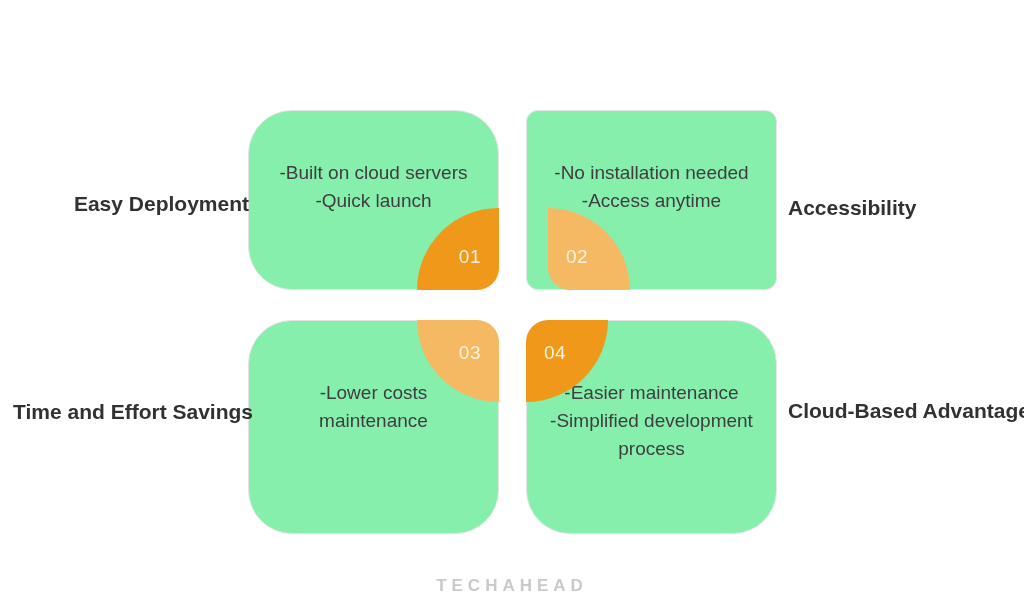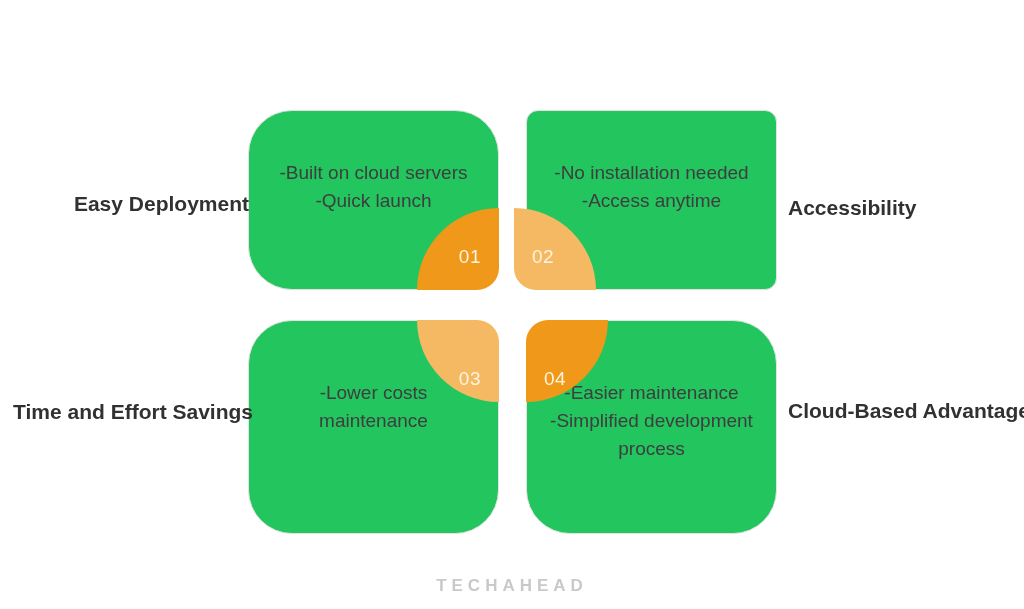--- a/index.html
+++ b/index.html
@@ -16,21 +16,21 @@
   .canvas{
     position:relative;
     width:1024px;height:609px;
     background:var(--bg);
     font-family:"Liberation Sans", sans-serif;
     overflow:hidden;
   }
   .qbox{
     position:absolute;
     width:251px;
-    background:#22c55e;
+    background:#86efac;
     border:1px solid var(--box-border);
     border-radius:44px;
     box-sizing:border-box;
     z-index:1;
   }
   .qbox--tl{left:248px;top:110px;height:180px;}
   .qbox--tr{left:526px;top:110px;height:180px;border-radius:12px;}
   .qbox--bl{left:248px;top:320px;height:214px;}
   .qbox--br{left:526px;top:320px;height:214px;}
   .qbox__text{
@@ -43,29 +43,28 @@
   .qbox--tl .qbox__text,.qbox--tr .qbox__text{top:48px;}
   .qbox--bl .qbox__text,.qbox--br .qbox__text{top:58px;}
   .petal{
     position:absolute;
     width:82px;height:82px;
     z-index:2;
   }
   .petal--dark{background:var(--petal-dark);}
   .petal--light{background:var(--petal-light);}
   .petal--01{left:417px;top:208px;border-radius:100% 0 22px 0;}
-  .petal--02{left:514px;top:208px;border-radius:0 100% 0 22px;}
+  .petal--02{left:548px;top:208px;border-radius:0 100% 0 22px;}
   .petal--03{left:417px;top:320px;border-radius:0 22px 0 100%;}
   .petal--04{left:526px;top:320px;border-radius:22px 0 100% 0;}
   .petal__num{
     position:absolute;
     font-size:19px;line-height:22px;
     color:var(--number-text);
     letter-spacing:0.5px;
-    margin-top:26px;
   }
   .petal--01 .petal__num{right:18px;bottom:22px;}
   .petal--02 .petal__num{left:18px;bottom:22px;}
   .petal--03 .petal__num{right:18px;top:22px;}
   .petal--04 .petal__num{left:18px;top:22px;}
   .side-label{
     position:absolute;
     width:236px;
     font-size:21px;line-height:24px;
     font-weight:700;

